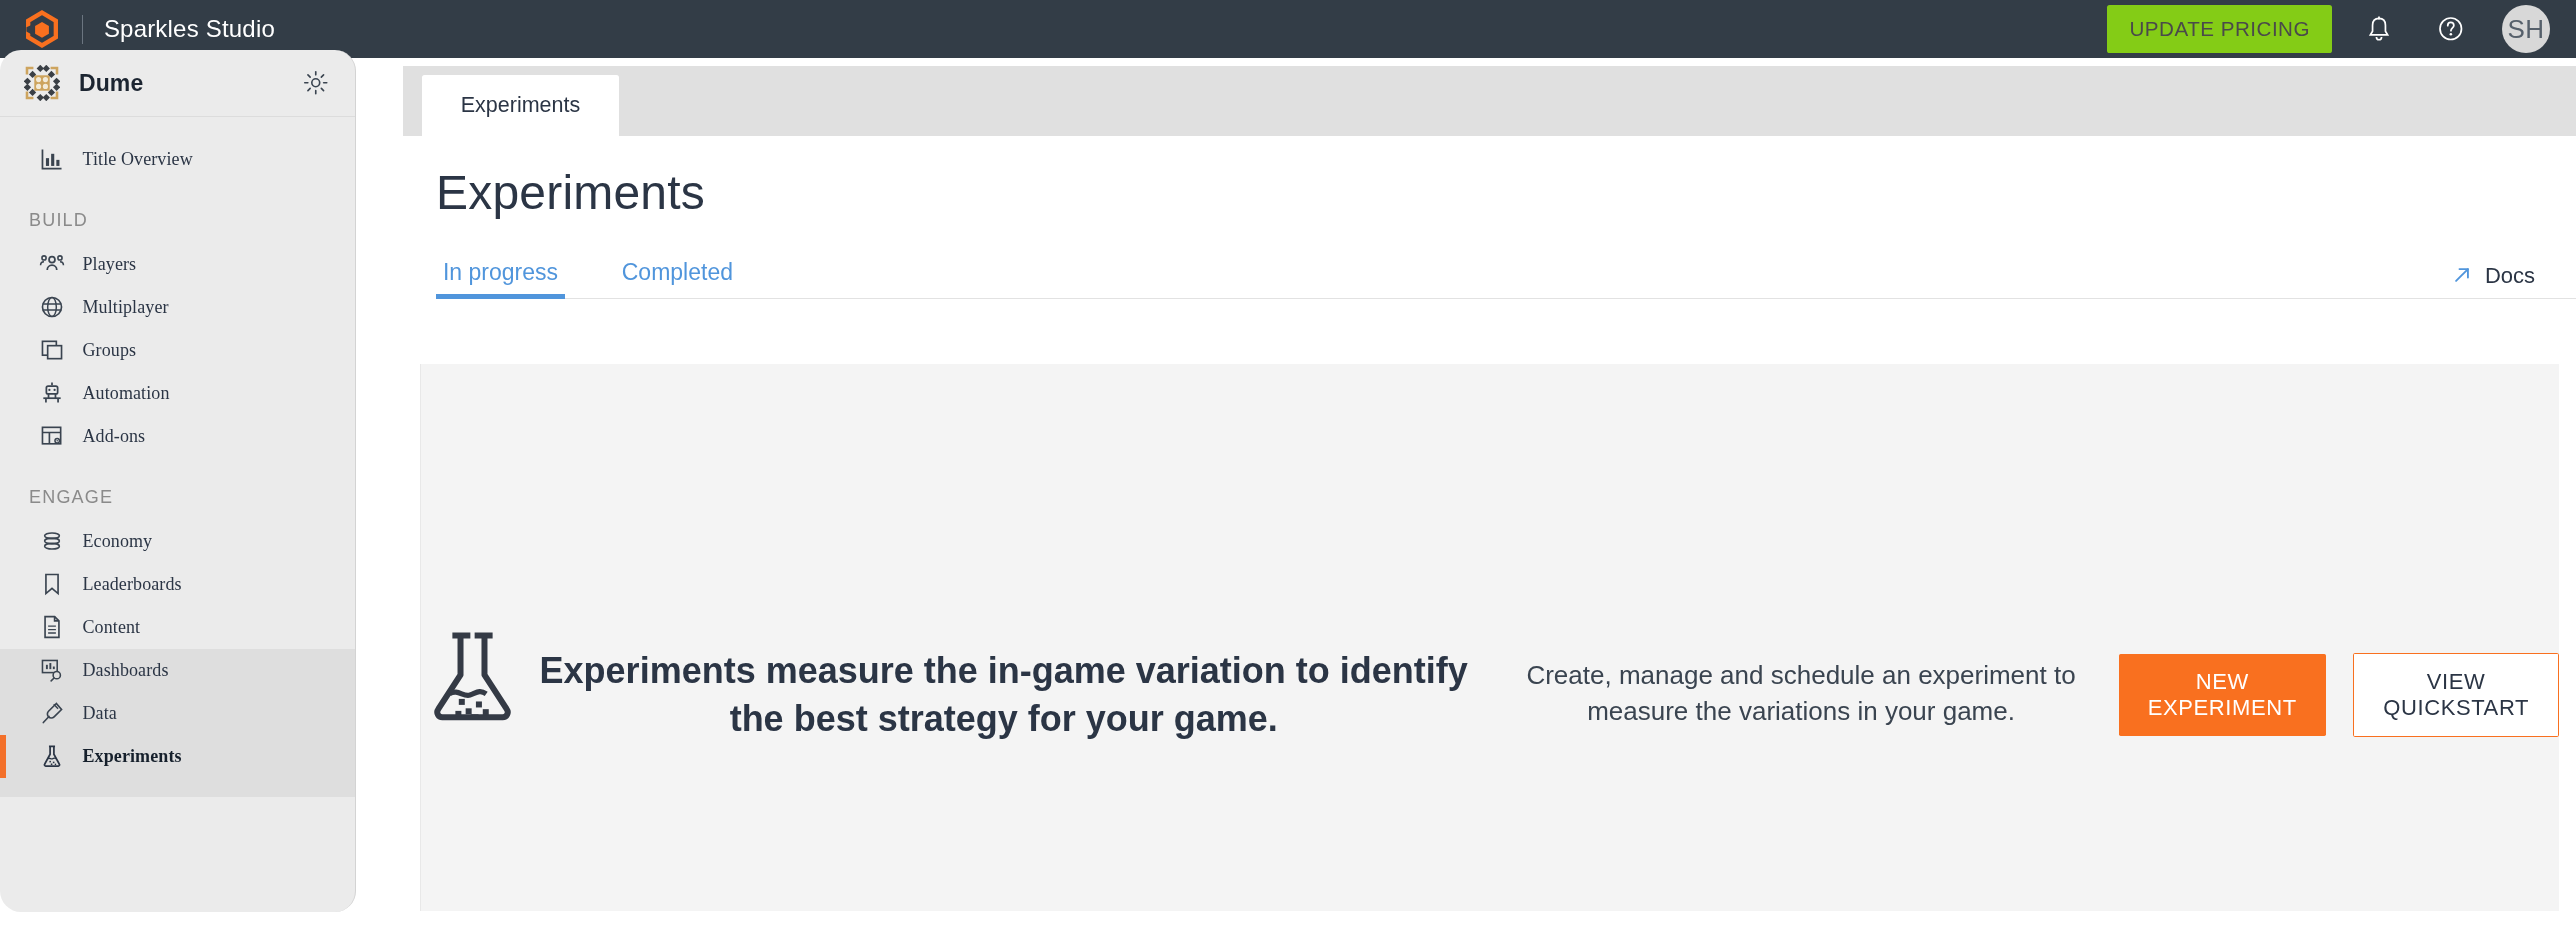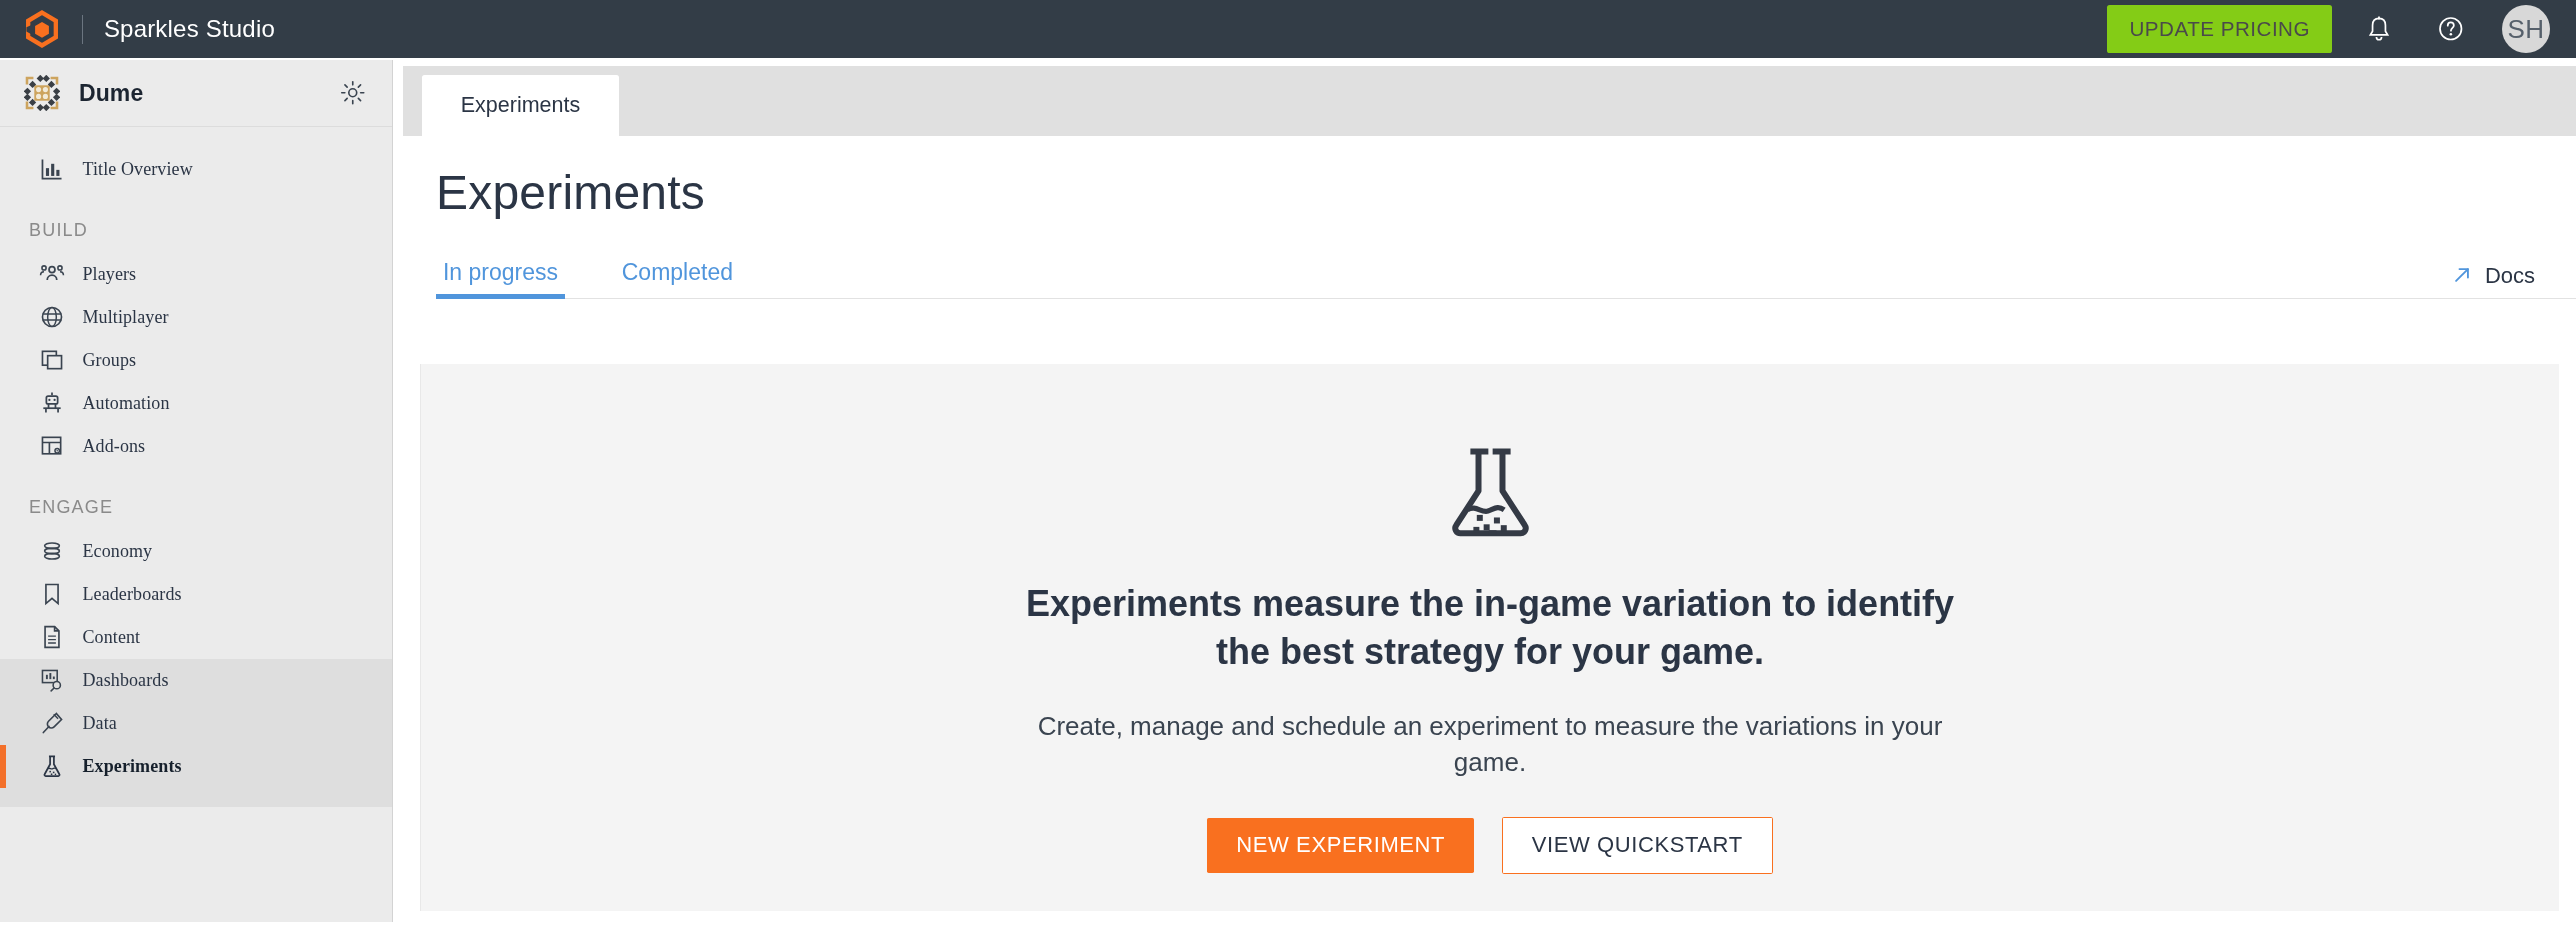--- a/index.html
+++ b/index.html
@@ -46,25 +46,26 @@
   .avatar {
     width: 48px; height: 48px; border-radius: 50%;
     background: #d8d8d8; color: #56606b;
     display: flex; align-items: center; justify-content: center;
     font-size: 26px; font-weight: 400; margin-left: 26px;
     cursor: pointer; letter-spacing: 0.4px;
   }
 
   
   .sidebar {
-    position: absolute; top: 60px; left: 0;
-    width: 393px; height: 862px;
+    position: absolute; top: 50px; left: 0;
+    width: 356px; height: 862px;
     background: #ebebeb;
     border-right: 0.9px solid #d3d3d3;
     overflow: hidden;
+    border-radius: 21px;
   }
   .title-row {
     height: 67px; display: flex; align-items: center;
     padding: 0 0 0 24px;
     border-bottom: 0.9px solid #dcdcdc;
   }
   .title-avatar { width: 36px; height: 36px; flex: none; }
   .title-name {
     margin-left: 19px; font-size: 23px; font-weight: 700;
     color: #1c2531; letter-spacing: 0.1px;
@@ -147,21 +148,21 @@
   .docs-link .docs-label {
     font-size: 22px; color: #2b3545; margin-left: 12px;
   }
 
   
   .empty-wrap {
     position: absolute; top: 228px; left: 17px;
     width: 2139px; height: 547px;
     background: #f4f4f4;
     border-left: 0.9px solid #e8e8e8;
-    display: flex; flex-direction: column;
+    display: flex; flex-direction: row;
     align-items: center; padding-top: 79px;
   }
   .flask { width: 103px; height: 101px; }
   .empty-head {
     margin-top: 36px; text-align: center;
     font-size: 36px; font-weight: 700; color: #2b3545;
     line-height: 1.32; max-width: 987px;
   }
   .empty-sub {
     margin-top: 34px; text-align: center;

